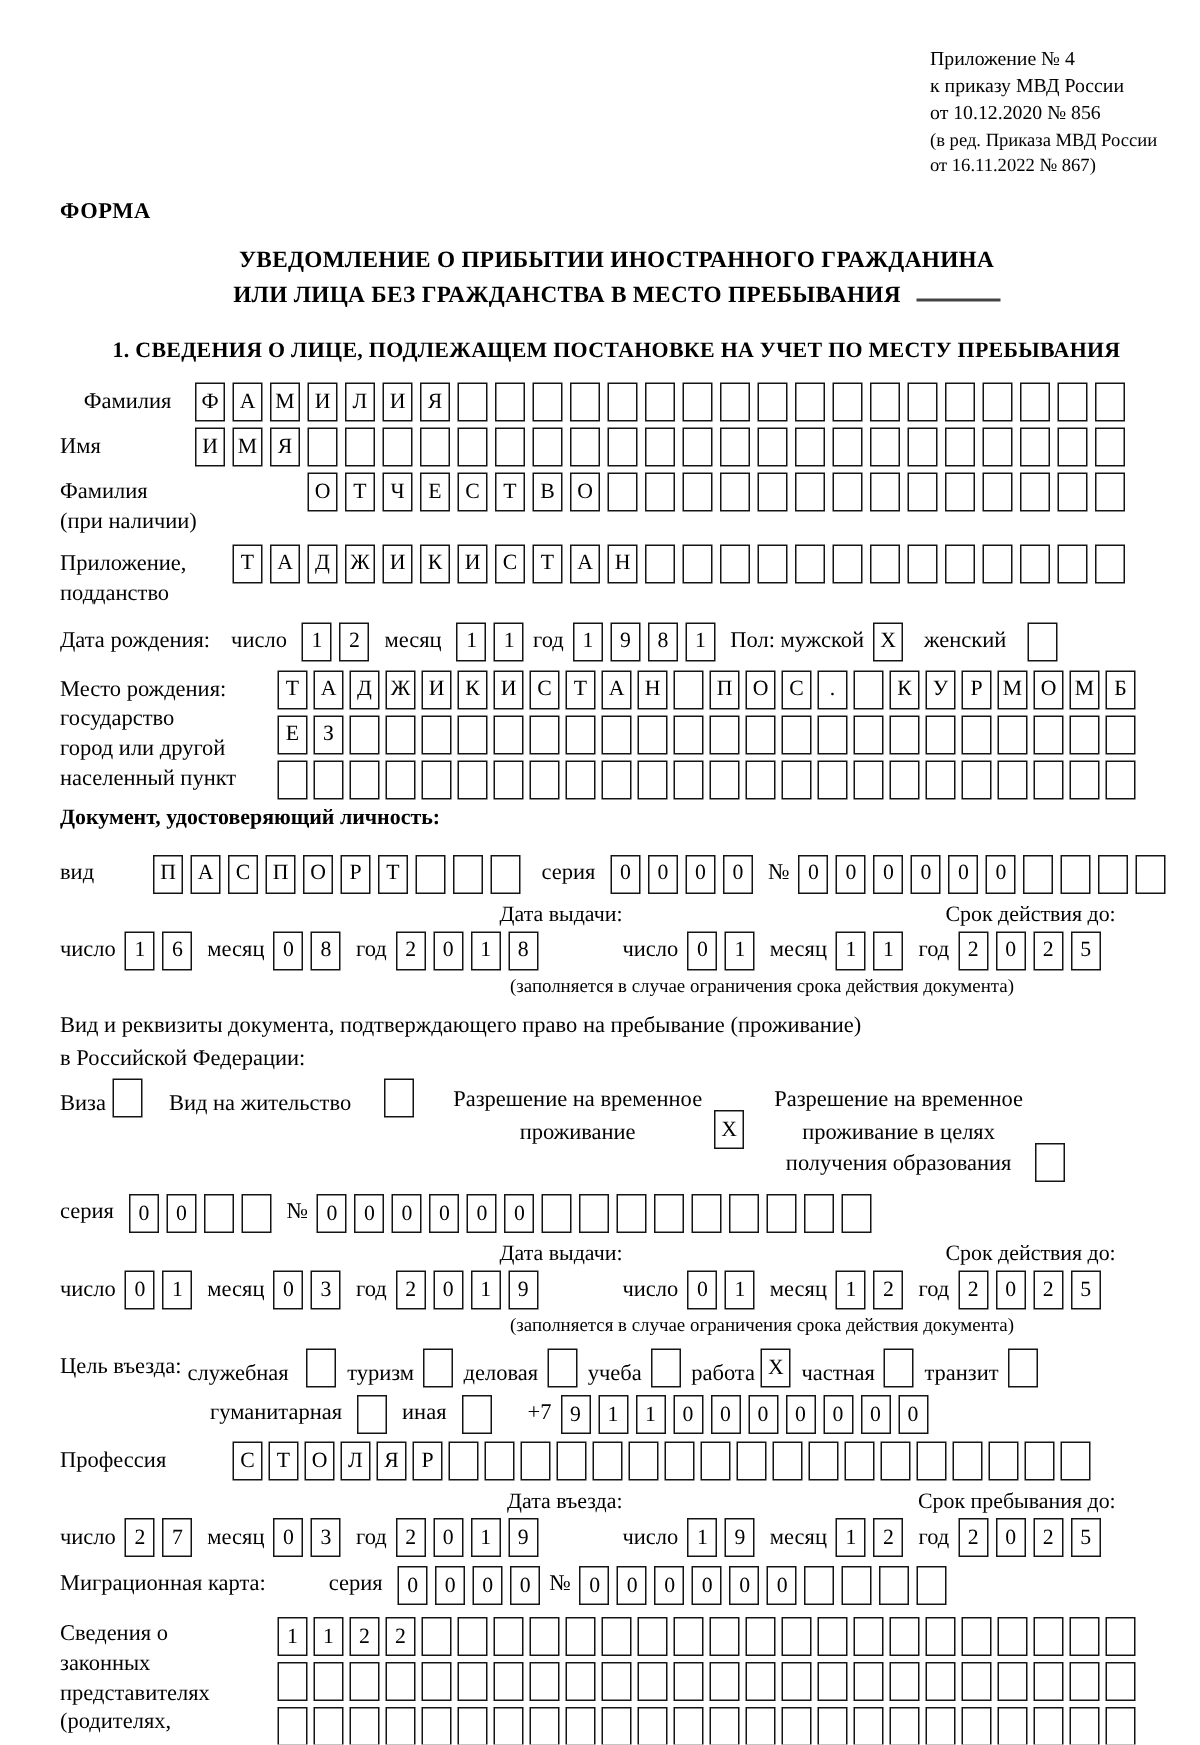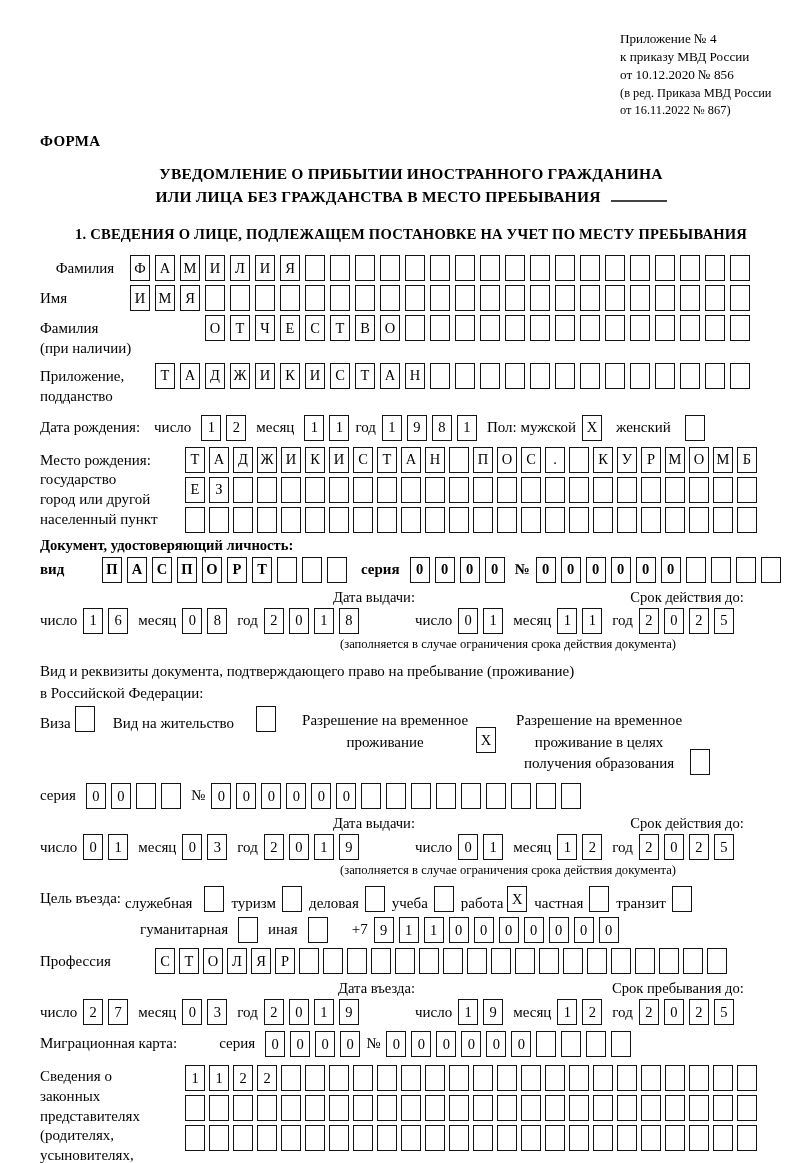--- a/index.html
+++ b/index.html
@@ -321,21 +321,21 @@
           <span class="cell"></span>
           <span class="cell"></span>
           <span class="cell"></span>
           <span class="cell"></span>
         </div>
     </div>
   </div>
 
   <div style="text-align:left; font-weight:bold; font-size:14.6px; margin-top:4px;">Документ, удостоверяющий личность:</div>
 
-  <div class="frow" style="margin-top:3px;font-weight:bold;">
+  <div class="frow" style="margin-top:16px;">
     <div class="inline-label" style="width:62px;">вид</div>
     <div class="cells">
         <span class="cell">П</span>
         <span class="cell">А</span>
         <span class="cell">С</span>
         <span class="cell">П</span>
         <span class="cell">О</span>
         <span class="cell">Р</span>
         <span class="cell">Т</span>
         <span class="cell"></span>

